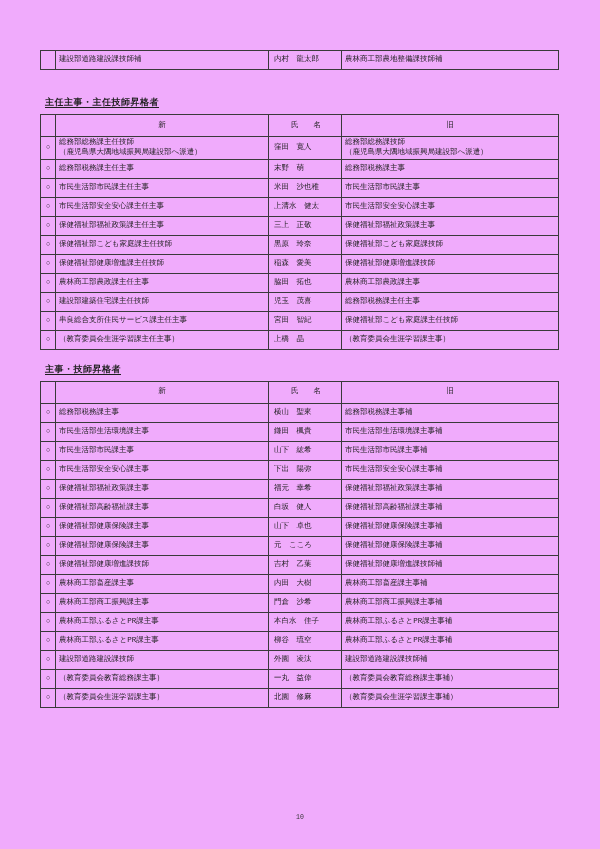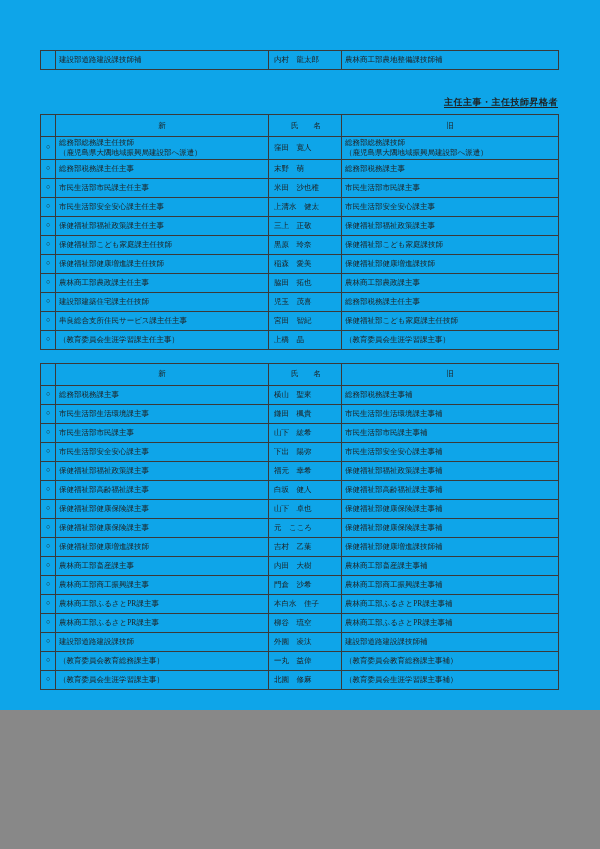--- a/index.html
+++ b/index.html
@@ -1,22 +1,22 @@
 <!DOCTYPE html>
 <html><head>
 <meta charset="utf-8">
 <style>
   html,body { margin:0; padding:0; background:#888; }
   .page {
     position:relative;
-    width:600px; height:710px;
+    width:600px; height:849px;
     margin:0 auto;
-    background:#0ea5e9;
+    background:#f0abfc;
     color:#1f1f1f;
-    font-family:Liberation Serif, serif;
+    font-family:Liberation Mono, monospace;
     overflow:hidden;
     box-sizing:border-box;
   }
   .content { position:absolute; left:40px; top:50px; width:518px; }
 
   table.doc {
     border-collapse:collapse;
     table-layout:fixed;
     width:518px;
   }
@@ -38,21 +38,20 @@
   .c-old   { width:217px;margin-left:20px; }
   .pre { white-space:pre-line; }
 
   .section-heading {
     font-size:9px;
     font-weight:bold;
     text-decoration:underline;
     text-underline-offset:2px;
     letter-spacing:0.5px;
     margin:0 0 5px 5px;
-    text-align:right;
   }
   .gap-top    { height:26px; }
   .gap-mid    { height:13px; }
 
   .page-number {
     position:absolute;
     top:814px; left:0; right:0;
     text-align:center;
     font-size:6.5px;
     color:#333;
@@ -165,20 +164,21 @@
         <td class="c-mark">○</td>
         <td class="c-new pre">（教育委員会生涯学習課主任主事）</td>
         <td class="c-name">上橋　晶</td>
         <td class="c-old pre">（教育委員会生涯学習課主事）</td>
       </tr>
     </tbody>
       </table>
 
     <div class="gap-mid"></div>
 
+    <div class="section-heading">主事・技師昇格者</div>
 
     <table class="doc">
       <colgroup>
           <col class="c-mark">
           <col class="c-new">
           <col class="c-name">
           <col class="c-old">
         </colgroup>
       <tbody>
           <tr>

